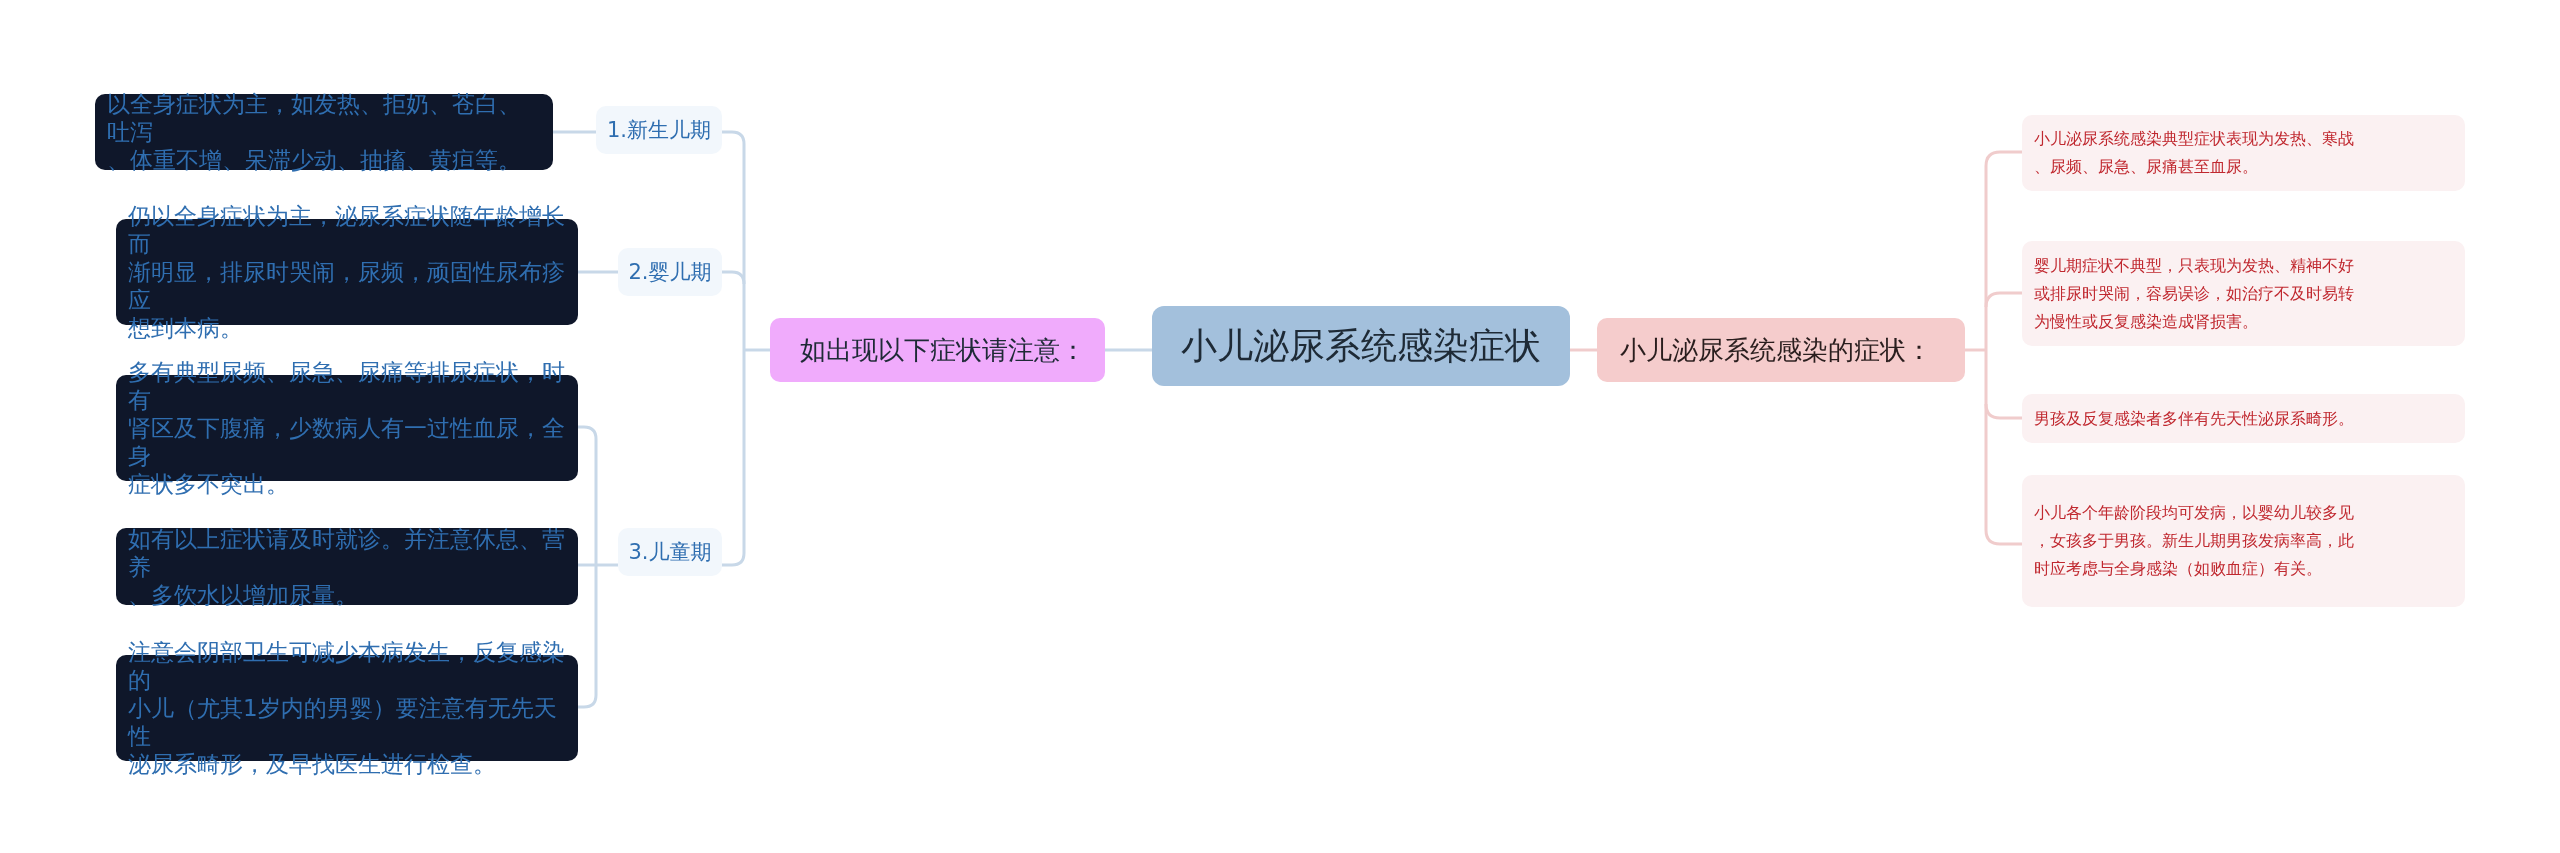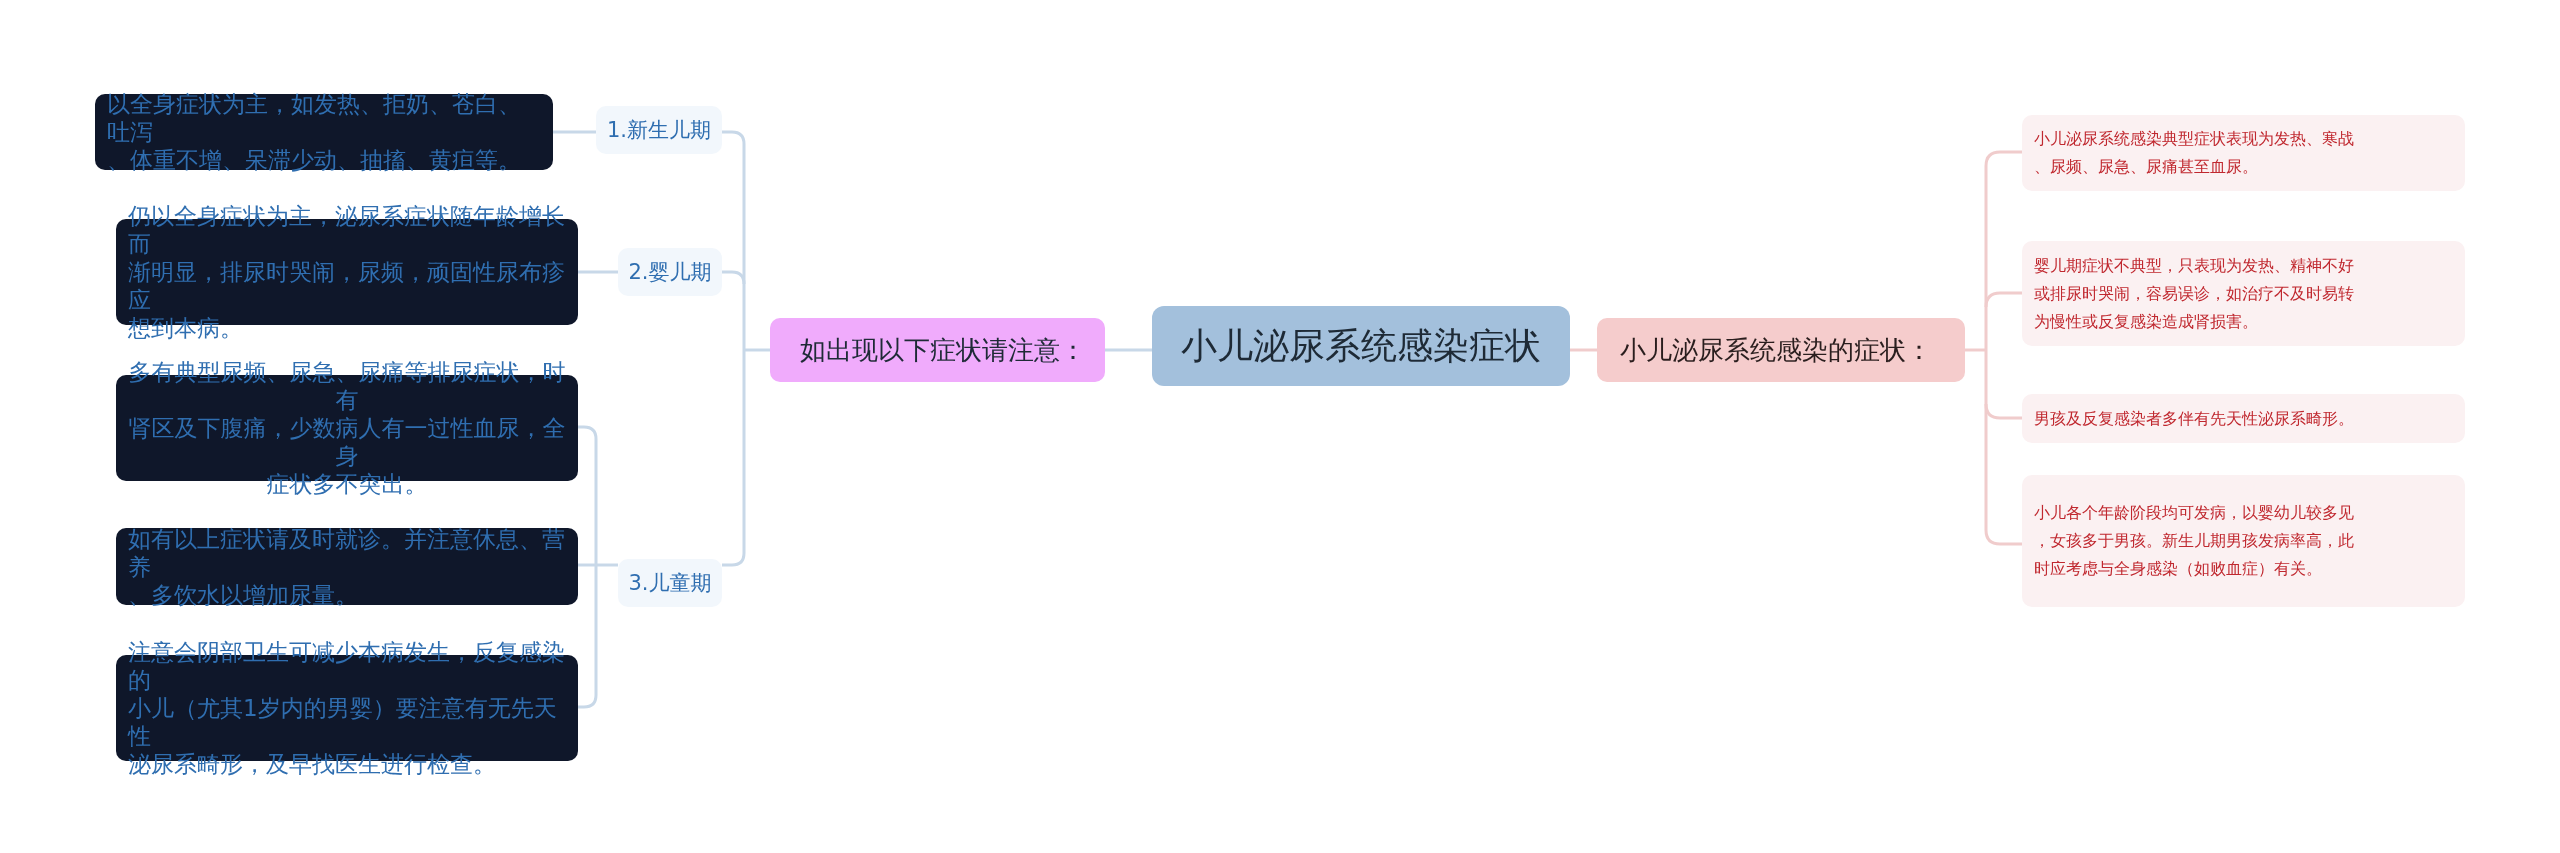--- a/index.html
+++ b/index.html
@@ -52,34 +52,34 @@
 <div class="node l1-left">
   <span>如出现以下症状请注意：</span>
 </div>
 
 <div class="node l2" style="left:596px; top:106px; width:126px;">
   <span>1.新生儿期</span>
 </div>
 <div class="node l2" style="left:618px; top:248px; width:104px;text-align:right;">
   <span>2.婴儿期</span>
 </div>
-<div class="node l2" style="left:618px; top:559px; width:104px;">
+<div class="node l2" style="left:618px; top:528px; width:104px;">
   <span>3.儿童期</span>
 </div>
 
 <div class="node leaf-left" style="left:95px; top:94px; width:458px; height:76px;">
   <span class="txt">以全身症状为主，如发热、拒奶、苍白、吐泻
 、体重不增、呆滞少动、抽搐、黄疸等。</span>
 </div>
 <div class="node leaf-left" style="left:116px; top:219px; width:462px; height:106px;">
   <span class="txt">仍以全身症状为主，泌尿系症状随年龄增长而
 渐明显，排尿时哭闹，尿频，顽固性尿布疹应
 想到本病。</span>
 </div>
-<div class="node leaf-left" style="left:116px; top:375px; width:462px; height:106px;text-align:center;">
+<div class="node leaf-left" style="left:116px; top:375px; width:462px; height:106px;">
   <span class="txt">多有典型尿频、尿急、尿痛等排尿症状，时有
 肾区及下腹痛，少数病人有一过性血尿，全身
 症状多不突出。</span>
 </div>
 <div class="node leaf-left" style="left:116px; top:528px; width:462px; height:77px;">
   <span class="txt">如有以上症状请及时就诊。并注意休息、营养
 、多饮水以增加尿量。</span>
 </div>
 <div class="node leaf-left" style="left:116px; top:655px; width:462px; height:106px;">
   <span class="txt">注意会阴部卫生可减少本病发生，反复感染的

